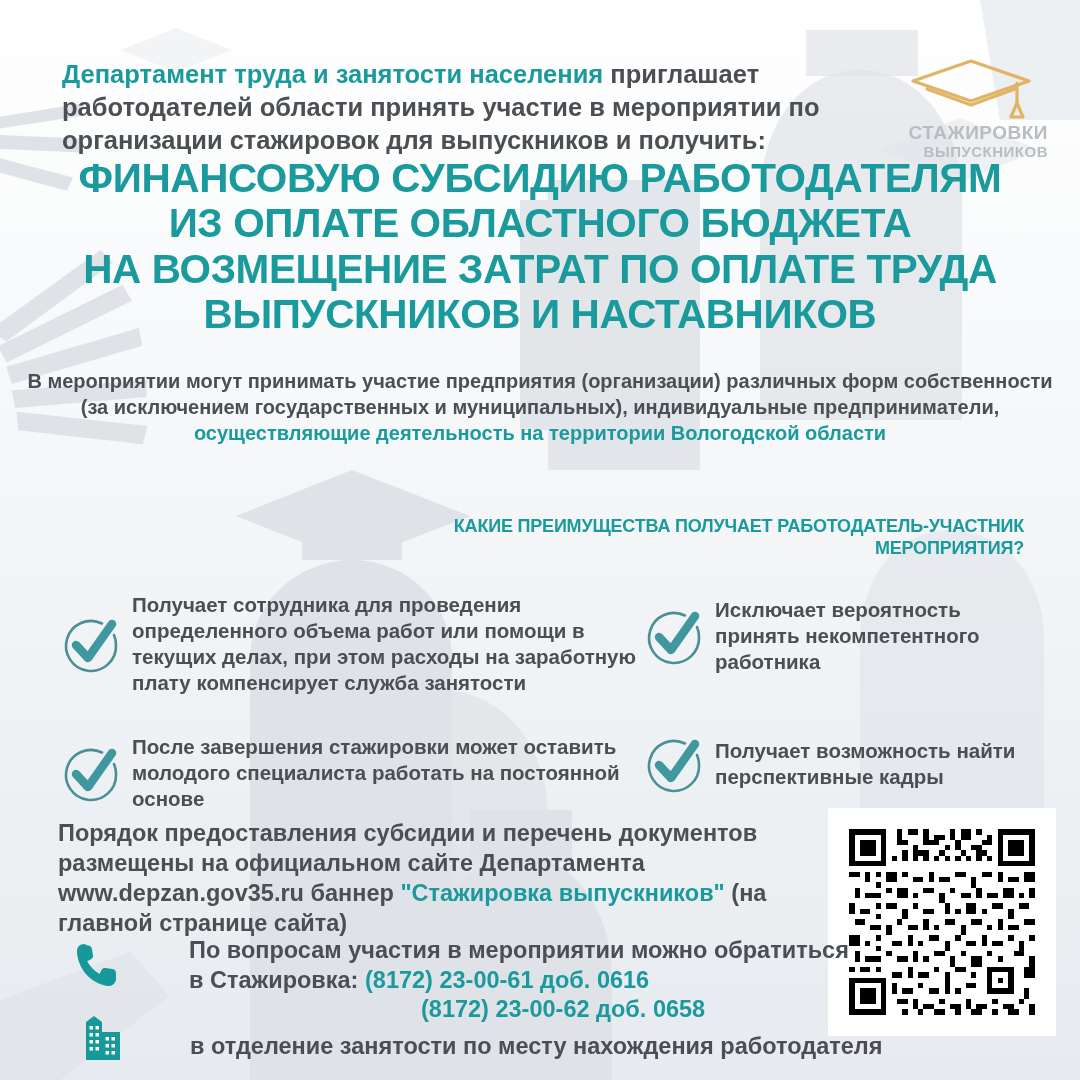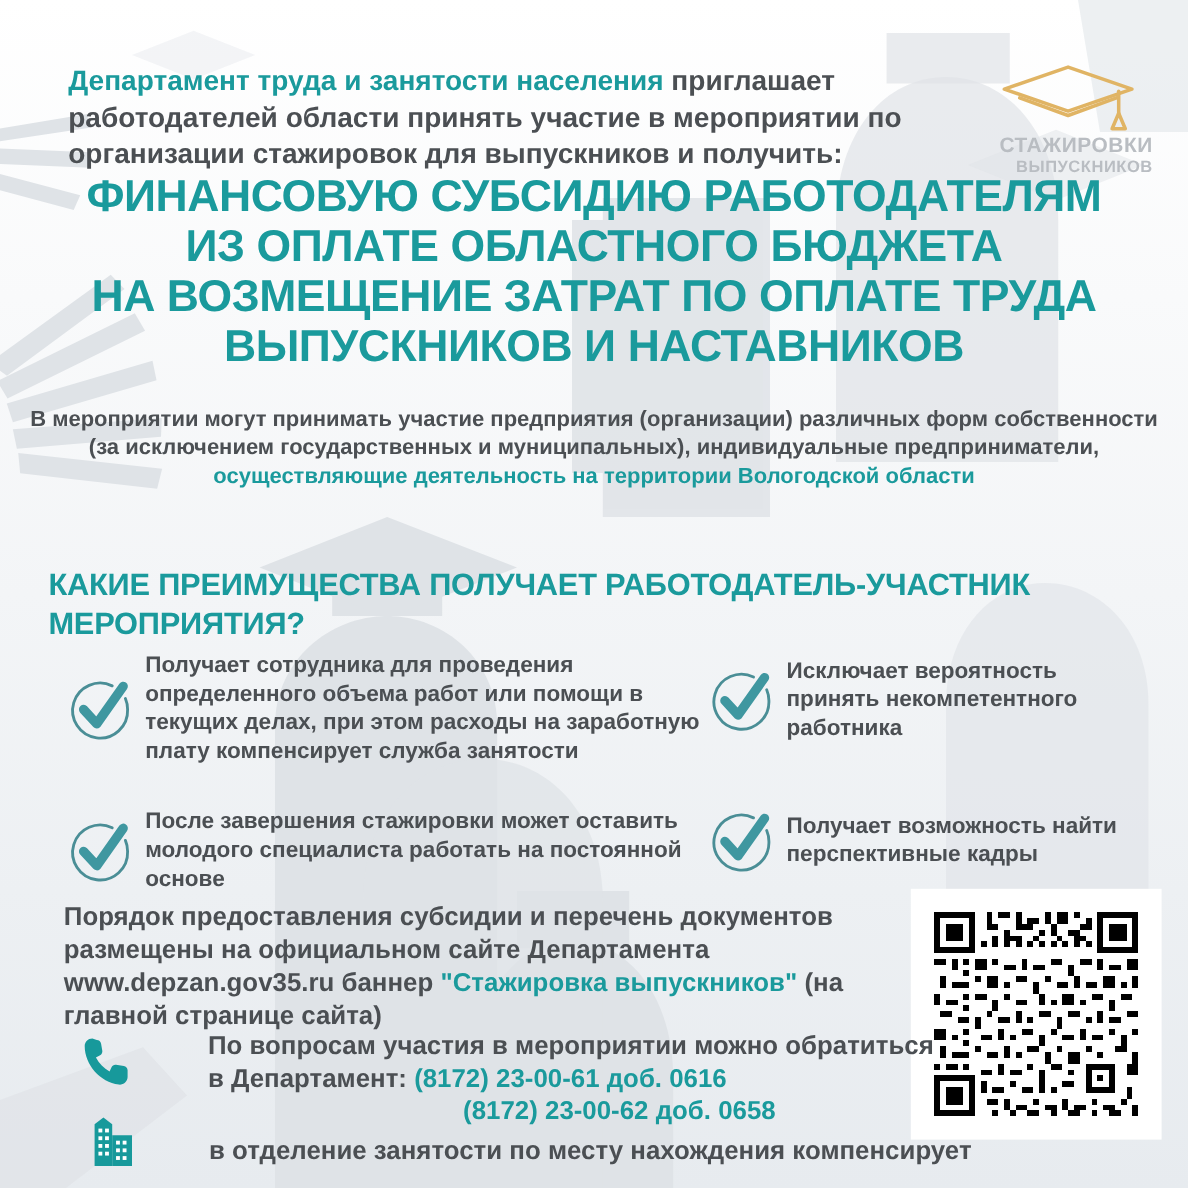--- a/index.html
+++ b/index.html
@@ -99,27 +99,27 @@
     font-size: 20px;
     line-height: 1.30;
     color: #4b4f53;
     font-weight: 600;
   }
   .eligibility .hl { color: #1a9a9c; }
 
   
   .benefits-heading {
     position: absolute;
-    left: 44px;
+    left: 64px;
     top: 515px;
     width: 960px;
-    text-align: left;
+    text-align: right;
     color: #1a9a9c;
     font-weight: bold;
-    font-size: 28px;
+    font-size: 18px;
     line-height: 1.24;
     letter-spacing: -0.2px;
   }
   .benefits-heading span { display: block; white-space: nowrap; }
 
   
   .benefit {
     position: absolute;
     display: flex;
     align-items: center;
@@ -530,21 +530,21 @@
         </g>
       </svg>
     </div>
 
     <div class="phone-row">
       <svg class="phone-icon" width="50" height="50" viewBox="0 0 50 50" xmlns="http://www.w3.org/2000/svg">
         <path d="M12 4 C8 4 5 7 5 11 C5 28 19 44 36 46 C40 46.5 44 43 44 39 L44 33 C44 31 42.5 29.4 40.6 29.1 L33.5 28 C31.8 27.7 30.1 28.6 29.4 30.2 L27.6 34 C22.4 31 18 26.6 15.2 21.3 L19 19.3 C20.5 18.5 21.3 16.8 21 15.2 L19.9 8.8 C19.6 6.9 18 5.5 16 5.5 Z" fill="#17999b"></path>
       </svg>
       <div class="phone-text">
         <span>По вопросам участия в мероприятии можно обратиться</span><br>
-        <span>в Департамент:</span>
+        <span>в Стажировка:</span>
         <span class="num">(8172) 23-00-61 доб. 0616</span><br>
         <span class="phone-indent"></span><span class="num">(8172) 23-00-62 доб. 0658</span>
       </div>
     </div>
 
     <div class="office-row">
       <svg class="office-icon" width="50" height="50" viewBox="0 0 50 50" xmlns="http://www.w3.org/2000/svg">
         <g fill="#17999b">
           <path d="M16 2 L24 8 L24 46 L8 46 L8 8 Z"></path>
           <path d="M24 18 L42 18 L42 46 L24 46 Z"></path>
@@ -559,17 +559,17 @@
           <rect x="11.5" y="33" width="3.5" height="3.5"></rect>
           <rect x="17.5" y="33" width="3.5" height="3.5"></rect>
           <rect x="27.5" y="23" width="3.5" height="3.5"></rect>
           <rect x="33.5" y="23" width="3.5" height="3.5"></rect>
           <rect x="27.5" y="30" width="3.5" height="3.5"></rect>
           <rect x="33.5" y="30" width="3.5" height="3.5"></rect>
           <rect x="27.5" y="37" width="3.5" height="3.5"></rect>
           <rect x="33.5" y="37" width="3.5" height="3.5"></rect>
         </g>
       </svg>
-      <div class="office-text">в отделение занятости по месту нахождения компенсирует</div>
+      <div class="office-text">в отделение занятости по месту нахождения работодателя</div>
     </div>
 
   </div>
 </div>
 
 </body></html>

